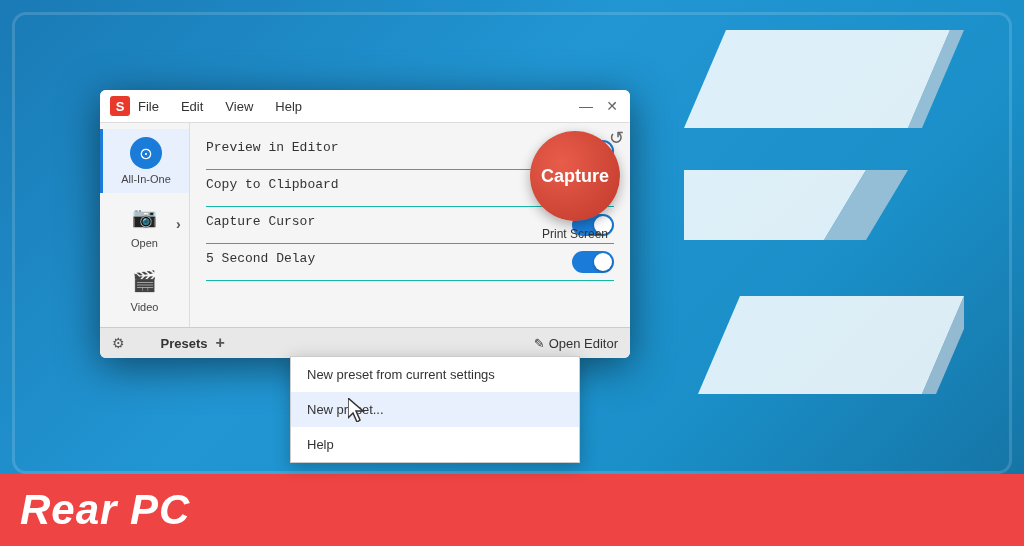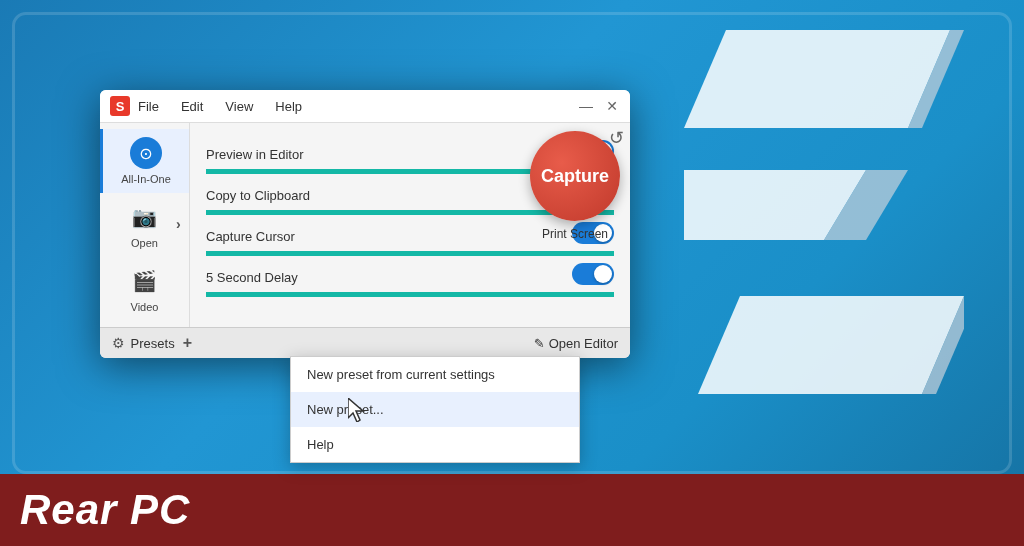--- a/index.html
+++ b/index.html
@@ -28,21 +28,21 @@
       height: 420px;
     }
 
     
     .bottom-bar {
       position: absolute;
       bottom: 0;
       left: 0;
       right: 0;
       height: 72px;
-      background: #7f1d1d;
+      background: #ef4444;
       display: flex;
       align-items: center;
       padding: 6px 20px;
     }
     .bottom-bar-text {
       color: white;
       font-size: 42px;
       font-weight: 900;
       font-style: italic;
       letter-spacing: 1px;
@@ -170,23 +170,24 @@
     
     .content-panel {
       flex: 1;
       padding: 10px 16px;
       position: relative;
     }
 
     
     .toggle-row {
       display: flex;
-      align-items: flex-end;
+      align-items: flex-start;
       padding: 7px 0;
-      border-bottom: 5px solid #14b8a6;
+      border-bottom: 1px solid #14b8a6;
+      font-family: Liberation Mono, monospace;
     }
     .toggle-row:last-child { border-bottom: none; }
     .toggle-label {
       flex: 1;
       font-size: 13px;
       color: #333;
     }
 
     
     .toggle {
@@ -276,21 +277,22 @@
       gap: 6px;
       border-radius: 0 0 6px 6px;
     }
     .presets-gear {
       font-size: 14px;
       color: #555;
     }
     .presets-label {
       font-size: 13px;
       color: #333;
-      font-weight: 400;
+      font-weight: 700;
+      margin-left: 30px;
     }
     .presets-add {
       font-size: 16px;
       color: #555;
       font-weight: bold;
       cursor: pointer;
       margin-left: 2px;
     }
     .open-editor-btn {
       margin-left: auto;

